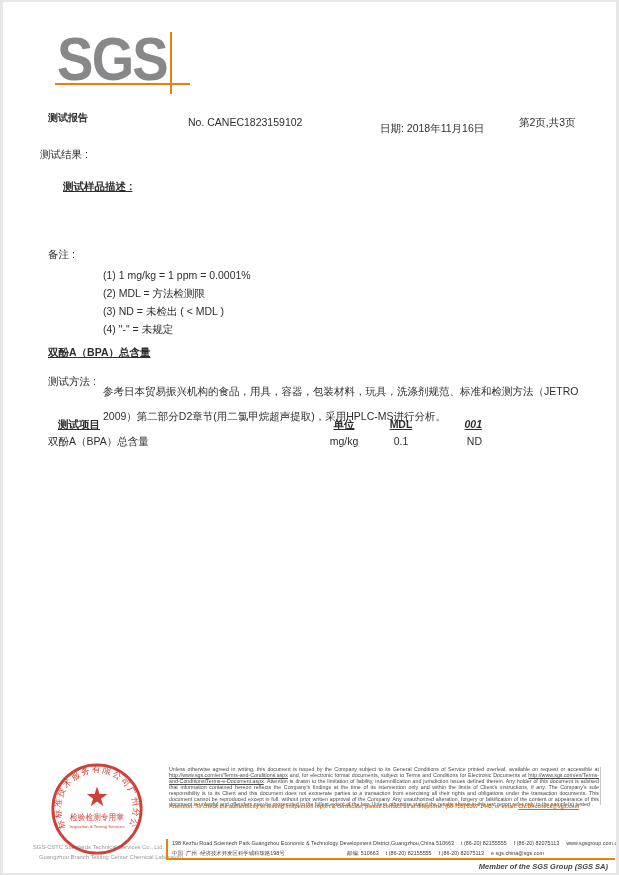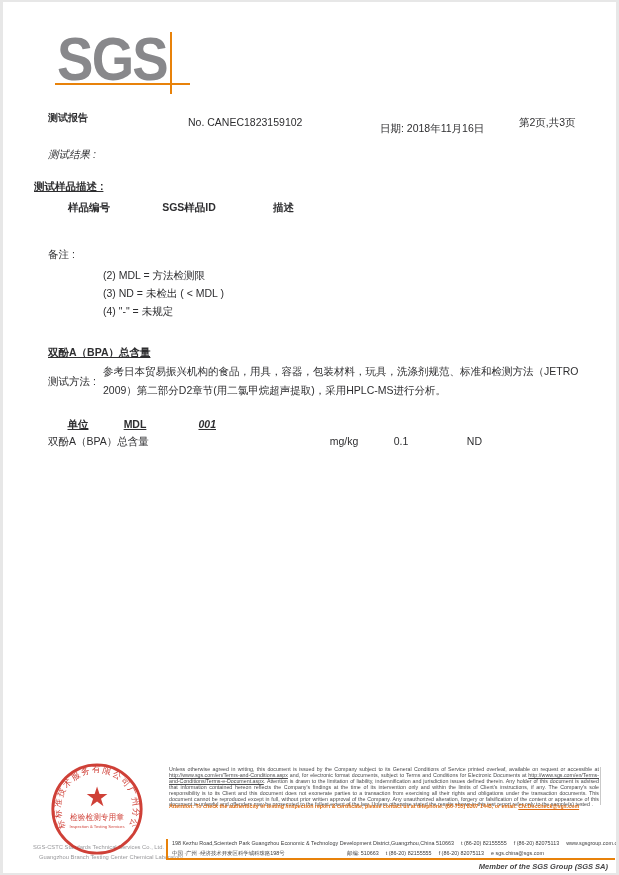--- a/index.html
+++ b/index.html
@@ -66,45 +66,42 @@
     <div class="logo-text">SGS</div>
   </div>
   <div class="abs logo-vline" style="left:167px; top:30px; height:62px;"></div>
   <div class="abs logo-hline" style="left:52px; top:81px; width:135px;"></div>
 
   <div class="abs doc-title" style="left:45px; top:109px;">测试报告</div>
   <div class="abs hdr-txt" style="left:185px; top:114px;">No. CANEC1823159102</div>
   <div class="abs hdr-txt" style="left:377px; top:120px;">日期: 2018年11月16日</div>
   <div class="abs hdr-txt" style="left:516px; top:114px;">第2页,共3页</div>
 
-  <div class="abs body-txt" style="left:45px; top:146px;font-style:italic;">测试结果 :</div>
+  <div class="abs body-txt" style="left:37px; top:146px;">测试结果 :</div>
 
-  <div class="abs body-txt bold und" style="left:31px; top:178px;">测试样品描述 :</div>
+  <div class="abs body-txt bold und" style="left:60px; top:178px;">测试样品描述 :</div>
 
   <div class="abs" style="left:42px; top:199px; width:520px;">
-    <div class="srow body-txt bold">
-      <span class="sc1">样品编号</span>
-      <span class="sc2">SGS样品ID</span>
-      <span class="sc3">描述</span>
-    </div>
   </div>
 
   <div class="abs body-txt" style="left:45px; top:246px;">备注 :</div>
   <div class="abs body-txt" style="left:100px; top:264px;">
+    <div class="note">(1) 1 mg/kg = 1 ppm = 0.0001%</div>
     <div class="note">(2) MDL = 方法检测限</div>
     <div class="note">(3) ND = 未检出 ( &lt; MDL )</div>
     <div class="note">(4) "-" = 未规定</div>
   </div>
 
   <div class="abs body-txt bold und" style="left:45px; top:344px;">双酚A（BPA）总含量</div>
   <div class="abs body-txt" style="left:45px; top:373px;">测试方法 :</div>
-  <div class="abs body-txt" style="left:100px; top:360px; width:492px; line-height:19px;">参考日本贸易振兴机构的食品，用具，容器，包装材料，玩具，洗涤剂规范、标准和检测方法（JETRO 2009）第二部分D2章节(用二氯甲烷超声提取)，采用HPLC-MS进行分析。</div>
+  <div class="abs body-txt" style="left:100px; top:377px; width:492px; line-height:25px;">参考日本贸易振兴机构的食品，用具，容器，包装材料，玩具，洗涤剂规范、标准和检测方法（JETRO 2009）第二部分D2章节(用二氯甲烷超声提取)，采用HPLC-MS进行分析。</div>
 
   <div class="abs" style="left:45px; top:416px;">
     <div class="rrow body-txt bold">
+      <span class="rc-item hdr-pad"><span class="und">测试项目</span></span>
       <span class="rc-unit"><span class="und">单位</span></span>
       <span class="rc-mdl"><span class="und">MDL</span></span>
       <span class="rc-001"><span class="und ital">001</span></span>
     </div>
     <div class="rrow body-txt" style="margin-top:3px;">
       <span class="rc-item">双酚A（BPA）总含量</span>
       <span class="rc-unit">mg/kg</span>
       <span class="rc-mdl">0.1</span>
       <span class="rc-001">ND</span>
     </div>

